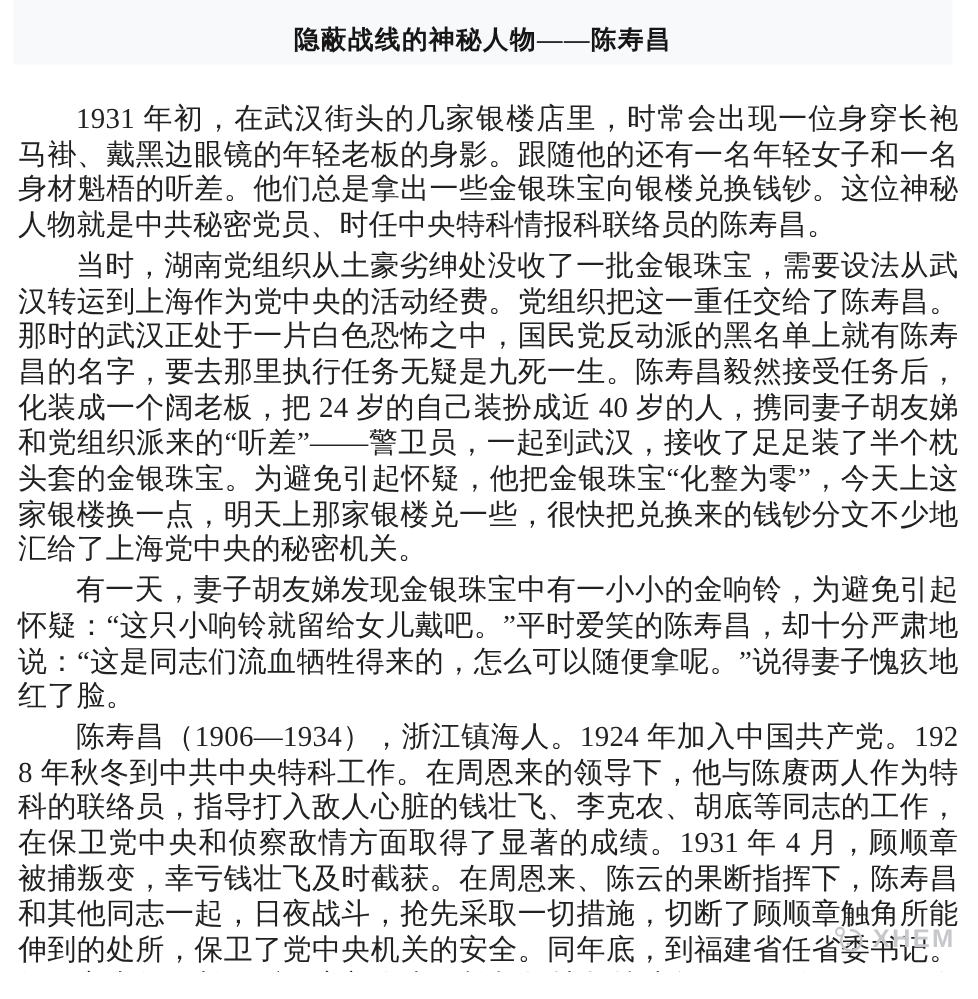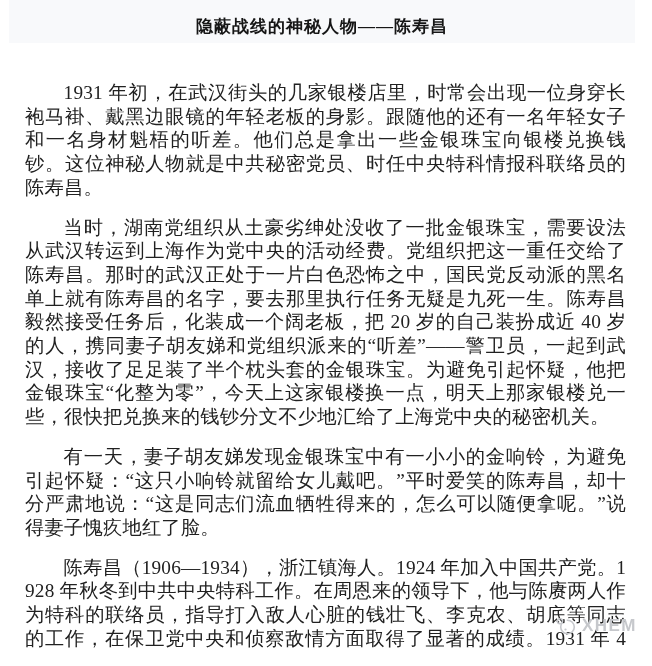--- a/index.html
+++ b/index.html
@@ -31,21 +31,21 @@
     color: #161616;
     white-space: nowrap;
   }
   .content {
     position: absolute;
     left: 9px;
     top: 65px;
     width: 633px;
   }
   .content p {
-    margin: 16px;
+    margin: 3px;
     font-size: 19.3px;
     line-height: 23.7px;
     text-align: justify;
     text-indent: 2em;
     letter-spacing: 0.2px;
     word-break: break-all;
   }
   .watermark {
     position: absolute;
     right: 15px;
@@ -66,21 +66,21 @@
 <body>
 
 <div class="page">
 
   <header class="title-band">
     <h1>隐蔽战线的神秘人物——陈寿昌</h1>
   </header>
 
   <main class="content">
     <p>1931 年初，在武汉街头的几家银楼店里，时常会出现一位身穿长袍马褂、戴黑边眼镜的年轻老板的身影。跟随他的还有一名年轻女子和一名身材魁梧的听差。他们总是拿出一些金银珠宝向银楼兑换钱钞。这位神秘人物就是中共秘密党员、时任中央特科情报科联络员的陈寿昌。</p>
-    <p>当时，湖南党组织从土豪劣绅处没收了一批金银珠宝，需要设法从武汉转运到上海作为党中央的活动经费。党组织把这一重任交给了陈寿昌。那时的武汉正处于一片白色恐怖之中，国民党反动派的黑名单上就有陈寿昌的名字，要去那里执行任务无疑是九死一生。陈寿昌毅然接受任务后，化装成一个阔老板，把 20 岁的自己装扮成近 40 岁的人，携同妻子胡友娣和党组织派来的“听差”——警卫员，一起到武汉，接收了足足装了半个枕头套的金银珠宝。为避免引起怀疑，他把金银珠宝“化整为零”，今天上这家银楼换一点，明天上那家银楼兑一些，很快把兑换来的钱钞分文不少地汇给了上海党中央的秘密机关。</p>
+    <p>当时，湖南党组织从土豪劣绅处没收了一批金银珠宝，需要设法从武汉转运到上海作为党中央的活动经费。党组织把这一重任交给了陈寿昌。那时的武汉正处于一片白色恐怖之中，国民党反动派的黑名单上就有陈寿昌的名字，要去那里执行任务无疑是九死一生。陈寿昌毅然接受任务后，化装成一个阔老板，把 24 岁的自己装扮成近 40 岁的人，携同妻子胡友娣和党组织派来的“听差”——警卫员，一起到武汉，接收了足足装了半个枕头套的金银珠宝。为避免引起怀疑，他把金银珠宝“化整为零”，今天上这家银楼换一点，明天上那家银楼兑一些，很快把兑换来的钱钞分文不少地汇给了上海党中央的秘密机关。</p>
     <p>有一天，妻子胡友娣发现金银珠宝中有一小小的金响铃，为避免引起怀疑：“这只小响铃就留给女儿戴吧。”平时爱笑的陈寿昌，却十分严肃地说：“这是同志们流血牺牲得来的，怎么可以随便拿呢。”说得妻子愧疚地红了脸。</p>
     <p>陈寿昌（1906—1934），浙江镇海人。1924 年加入中国共产党。1928 年秋冬到中共中央特科工作。在周恩来的领导下，他与陈赓两人作为特科的联络员，指导打入敌人心脏的钱壮飞、李克农、胡底等同志的工作，在保卫党中央和侦察敌情方面取得了显著的成绩。1931 年 4 月，顾顺章被捕叛变，幸亏钱壮飞及时截获。在周恩来、陈云的果断指挥下，陈寿昌和其他同志一起，日夜战斗，抢先采取一切措施，切断了顾顺章触角所能伸到的处所，保卫了党中央机关的安全。同年底，到福建省任省委书记。红军主力红军长征后，率部在湘鄂赣根据地坚持斗争。1934 年 11 月，在湖北崇阳老虎洞战斗中牺牲。</p>
 
   </main>
 
   <div class="watermark">
     <span>
       <svg width="22" height="20" viewBox="0 0 22 20" xmlns="http://www.w3.org/2000/svg">
         <circle cx="12.5" cy="11" r="6.8" fill="none" stroke="#c6c8cc" stroke-width="1.6" stroke-dasharray="26 5"></circle>
         <circle cx="5" cy="5.2" r="2.6" fill="none" stroke="#c6c8cc" stroke-width="1.4"></circle>

